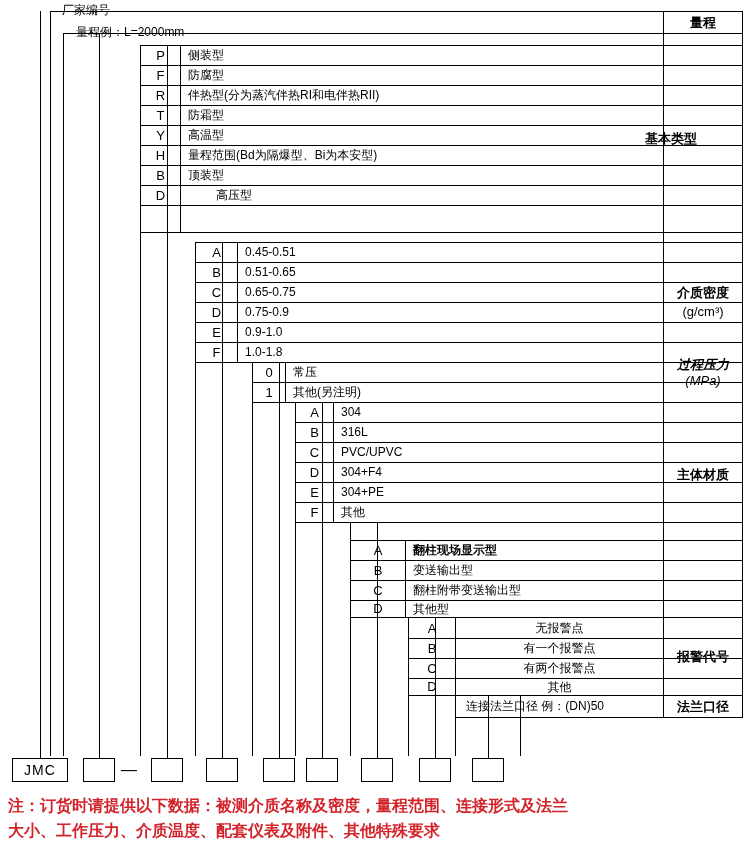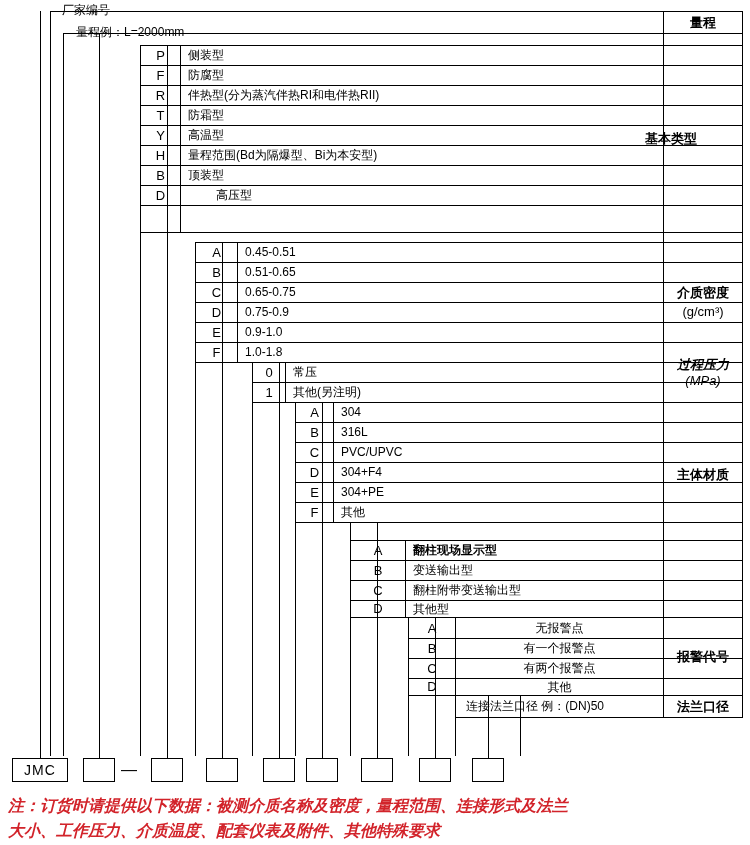--- a/index.html
+++ b/index.html
@@ -258,18 +258,18 @@
   <div class="vline" style="left:99px;  top:33px;  height:725px;"></div>
   <div class="vline" style="left:167px; top:45px;  height:713px;"></div>
   <div class="vline" style="left:222px; top:242px; height:516px;"></div>
   <div class="vline" style="left:279px; top:362px; height:396px;"></div>
   <div class="vline" style="left:322px; top:402px; height:356px;"></div>
   <div class="vline" style="left:377px; top:522px; height:236px;"></div>
   <div class="vline" style="left:435px; top:617px; height:141px;"></div>
   <div class="vline" style="left:488px; top:695px; height:63px;"></div>
   <div class="vline" style="left:40px;  top:11px;  height:747px;"></div>
 
-  <div class="note" style="top:793px;font-style:italic;">
+  <div class="note" style="top:793px;">
     <div>注：订货时请提供以下数据：被测介质名称及密度，量程范围、连接形式及法兰</div>
     <div>大小、工作压力、介质温度、配套仪表及附件、其他特殊要求</div>
   </div>
 
 </div>
 
 </body></html>

